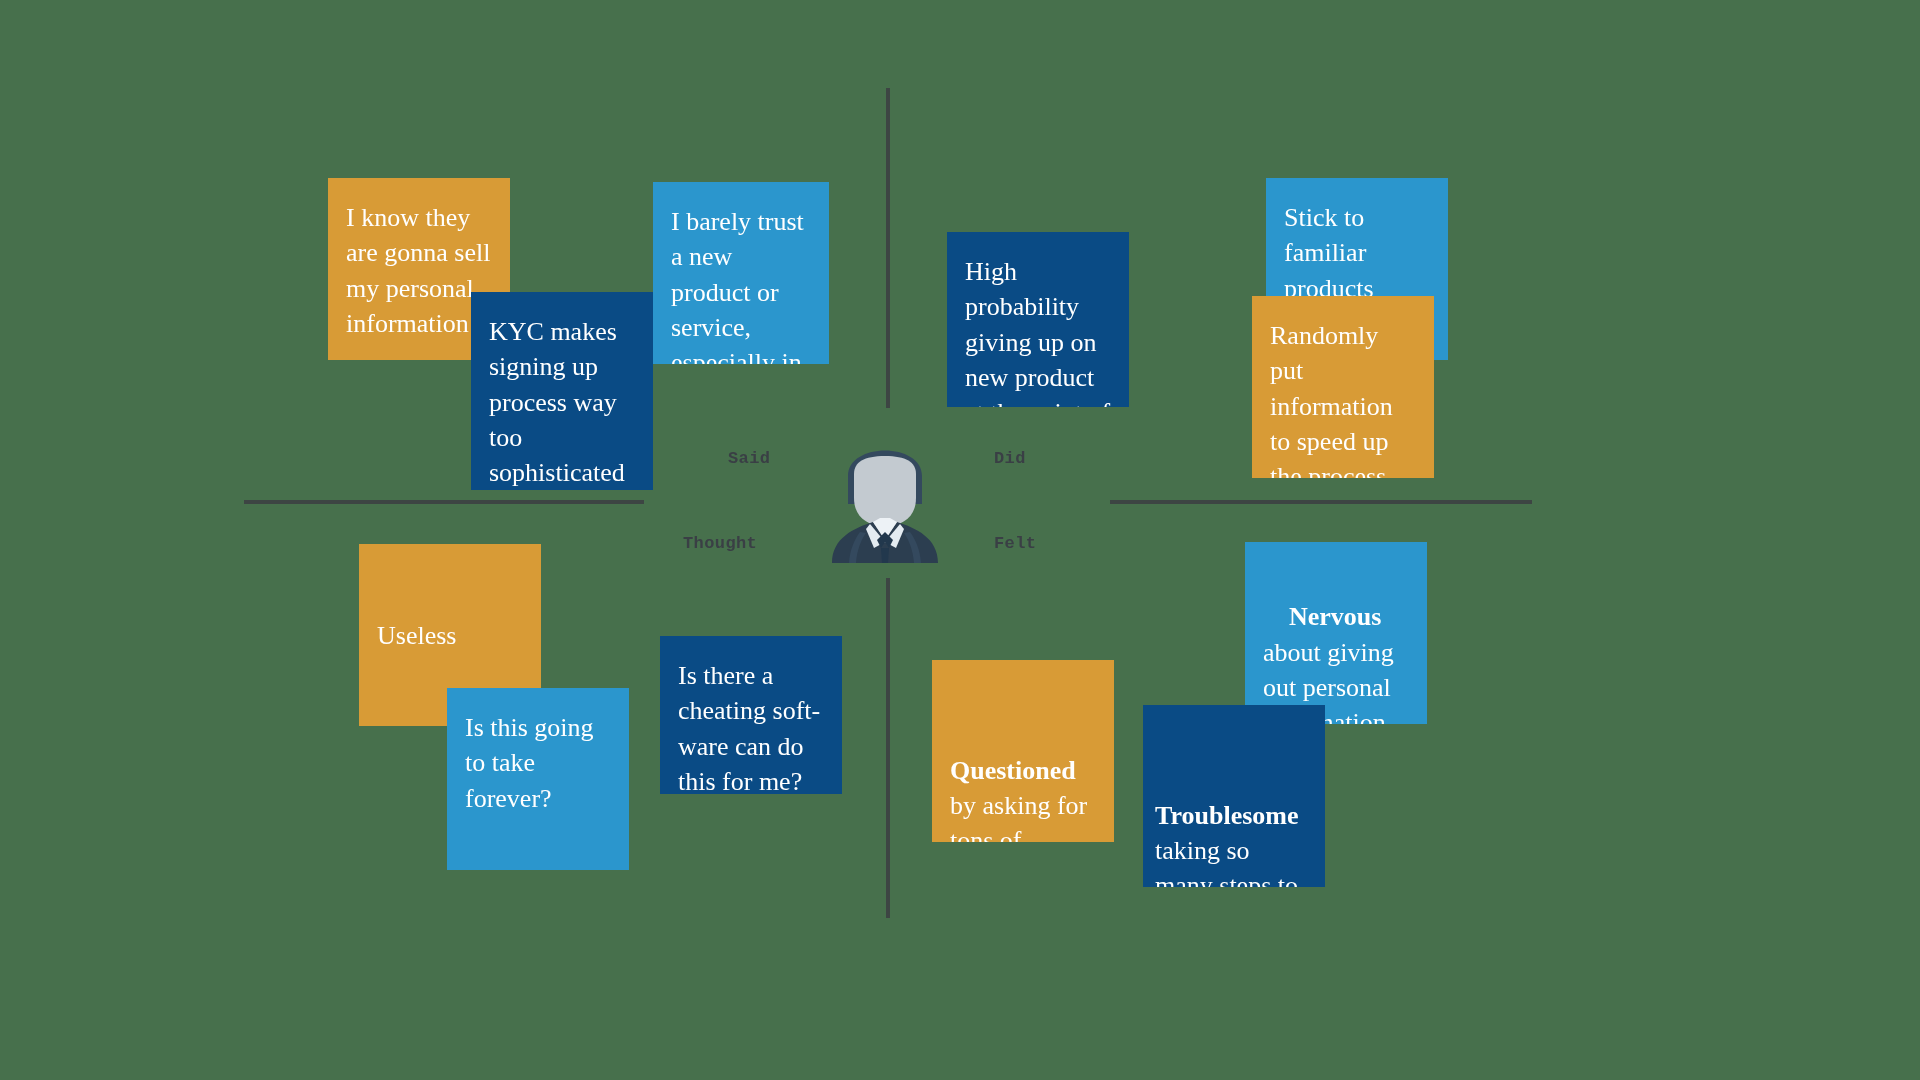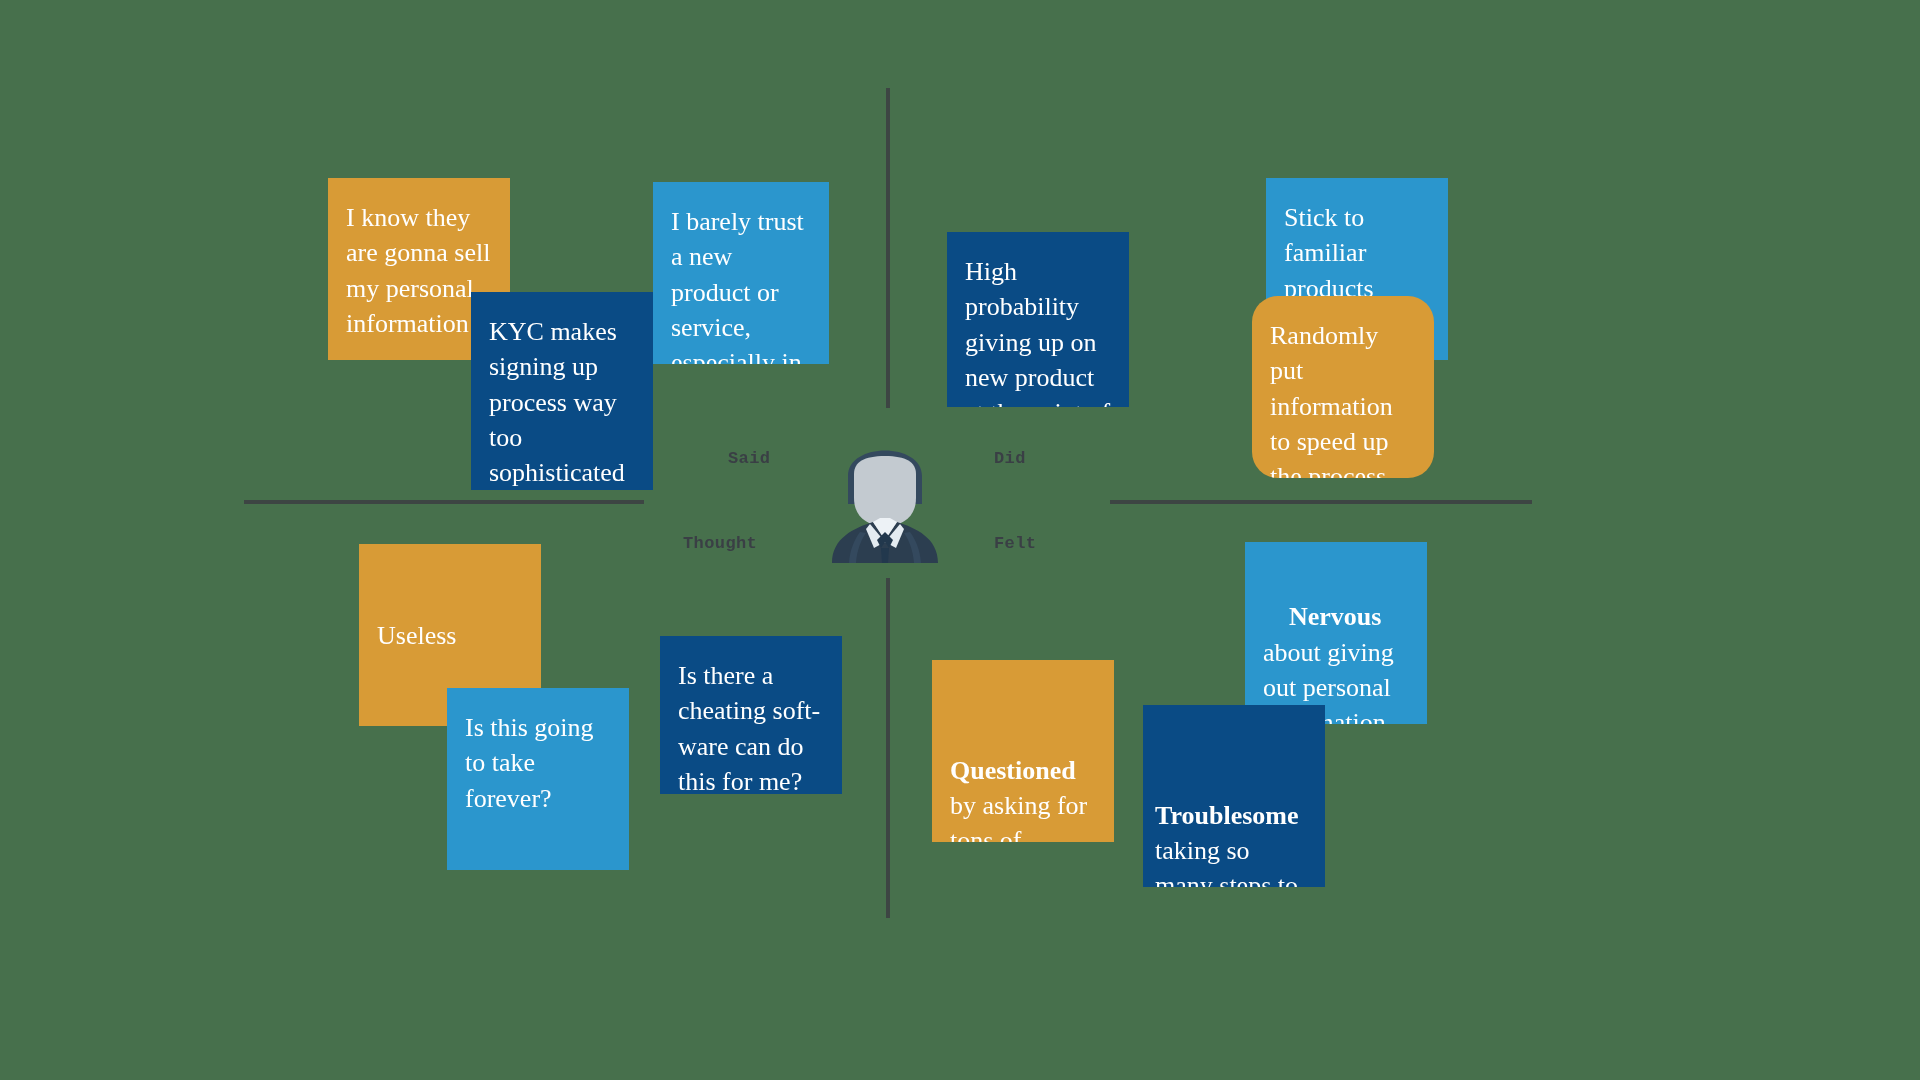--- a/index.html
+++ b/index.html
@@ -109,21 +109,21 @@
   <div class="card gold" style="left:328px; top:178px; width:182px; height:182px;">I know they are gonna sell my personal infor­mation</div>
 
   <div class="card dark" style="left:447px; top:292px; width:182px; height:198px;margin-left:24px;">KYC makes signing up pro­cess way too sophisticated</div>
 
   <div class="card light" style="left:653px; top:182px; width:176px; height:182px;">I barely trust a new product or service, espe­cially in the be­ginning</div>
 
   <div class="card dark" style="left:947px; top:232px; width:182px; height:175px;">High probability giving up on new product at the point of KYC</div>
 
   <div class="card light" style="left:1236px; top:178px; width:182px; height:182px;margin-left:30px;">Stick to familiar products</div>
 
-  <div class="card gold" style="left:1252px; top:296px; width:182px; height:182px;border-radius:26px;">Randomly put information to speed up the process</div>
+  <div class="card gold" style="left:1252px; top:296px; width:182px; height:182px;">Randomly put information to speed up the process</div>
 
   <div class="card gold" style="left:359px; top:544px; width:182px; height:182px; padding-top:74px;">Useless</div>
 
   <div class="card light" style="left:447px; top:688px; width:182px; height:182px;">Is this going to take forever?</div>
 
   <div class="card dark" style="left:660px; top:636px; width:182px; height:158px;">Is there a cheating soft­ware can do this for me?</div>
 
   <div class="card gold" style="left:932px; top:660px; width:182px; height:182px;">
     <b>Questioned</b><span> by asking for tons of questioins for using the product</span>
   </div>

